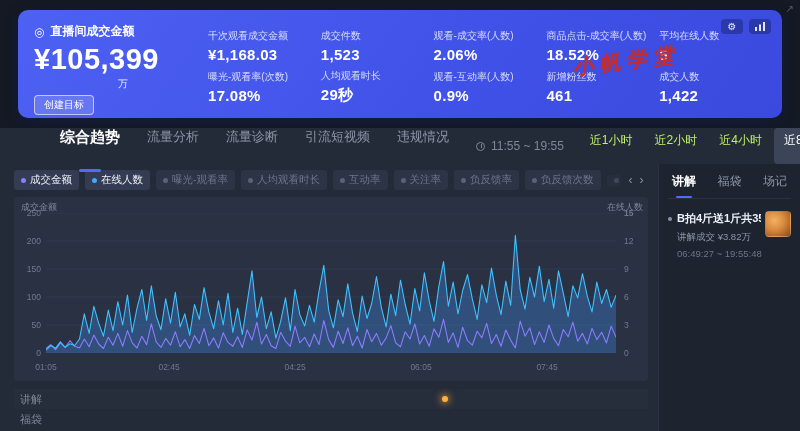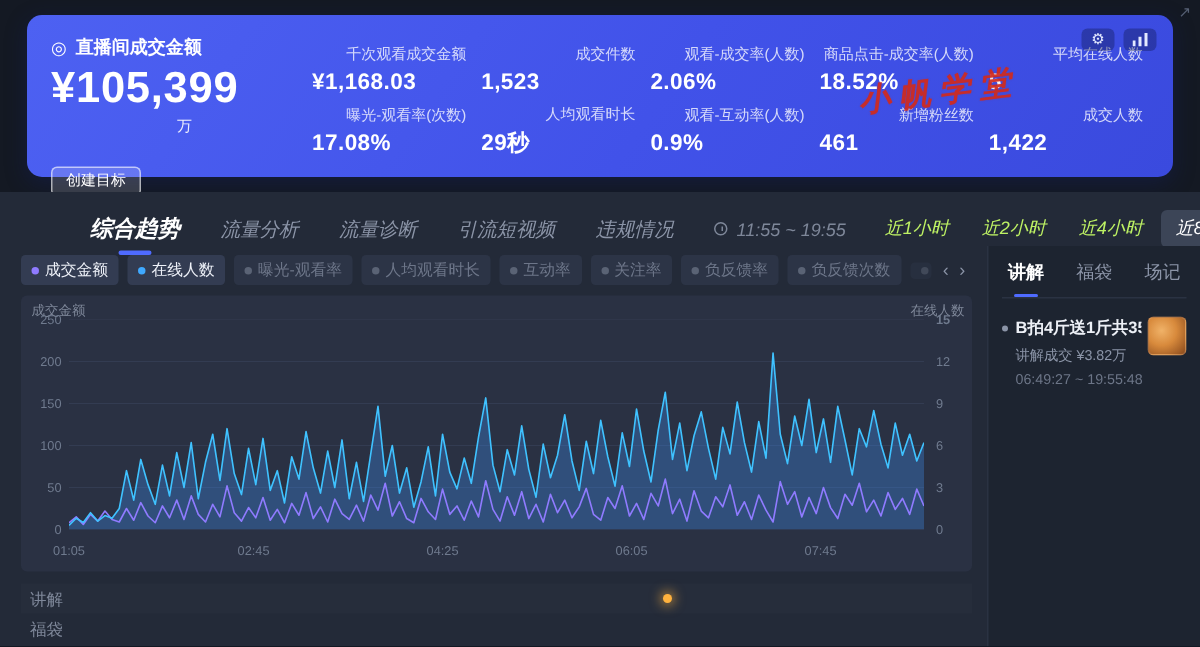--- a/index.html
+++ b/index.html
@@ -9,43 +9,43 @@
   
   .top{position:relative;height:128px;}
   .blue-panel{position:absolute;left:18px;right:18px;top:10px;height:108px;border-radius:10px;
     background:linear-gradient(125deg,#4d61f2 0%,#4152e9 55%,#3a4ade 100%);
     display:flex;padding:13px 16px 10px 16px;box-shadow:0 4px 14px rgba(20,30,90,.45);}
   .hero{width:160px;display:flex;flex-direction:column;flex-shrink:0;}
   .hero-title{display:flex;align-items:center;gap:6px;font-size:12px;font-weight:700;}
   .hero-title .tgt{font-size:12px;line-height:1;}
   .hero-value{font-size:29px;font-weight:800;letter-spacing:.5px;margin-top:5px;line-height:1;}
   .hero-unit{font-size:10px;opacity:.9;margin:3px 0 0 84px;}
-  .hero-btn{align-self:flex-start;margin-top:20px;font-size:10px;color:#fff;
+  .hero-btn{align-self:flex-start;margin-top:4px;font-size:10px;color:#fff;
     background:rgba(255,255,255,.16);border:1px solid rgba(255,255,255,.6);border-radius:4px;
     padding:2px 9px;line-height:1.4;cursor:pointer;}
   .metrics{flex:1;display:grid;grid-template-columns:repeat(5,1fr);grid-template-rows:1fr 1fr;
     padding:2px 4px 0 14px;column-gap:10px;}
   .metric{display:flex;flex-direction:column;justify-content:center;}
-  .m-label{font-size:10px;color:rgba(255,255,255,.78);margin-bottom:3px;white-space:nowrap;text-align:right;}
+  .m-label{font-size:10px;color:rgba(255,255,255,.78);margin-bottom:3px;white-space:nowrap;}
   .m-value{font-size:15px;font-weight:800;letter-spacing:.3px;}
   .panel-icons{position:absolute;top:9px;right:11px;display:flex;gap:6px;}
   .chip{width:22px;height:15px;border-radius:4px;background:rgba(12,20,70,.35);
     display:flex;align-items:center;justify-content:center;color:#e3e9ff;font-size:10px;cursor:pointer;}
   .chip svg{display:block;}
   .corner-ic{position:absolute;top:3px;right:6px;font-size:10px;color:#566074;}
 
   
   .watermark{position:absolute;left:572px;top:46px;width:120px;color:rgba(208,42,30,.88);
     font-size:21px;font-weight:700;font-style:italic;letter-spacing:6px;transform:rotate(-7deg);
     font-family:"DejaVu Serif","Liberation Serif",serif;text-shadow:0 0 1px rgba(208,42,30,.5);
     pointer-events:none;white-space:nowrap;}
 
   
   .main{position:absolute;top:128px;left:0;right:0;bottom:0;background:#232a38;display:flex;flex-direction:column;}
-  .tabbar{height:36px;display:flex;align-items:center;padding:13px 12px 0 60px;flex-shrink:0;font-style:italic;}
+  .tabbar{height:36px;display:flex;padding:0 12px 0 60px;flex-shrink:0;}
   .tab{font-size:13px;color:#8b94a7;margin-right:27px;cursor:pointer;white-space:nowrap;}
   .tab.active{font-size:15px;color:#fff;font-weight:700;position:relative;}
   .tab.active::after{content:'';position:absolute;left:50%;transform:translateX(-50%);bottom:-8px;
     width:22px;height:3px;border-radius:2px;background:#4f6bff;}
   .time-wrap{margin-left:auto;display:flex;align-items:center;gap:6px;color:#7e8799;font-size:12px;white-space:nowrap;}
   .clock{width:9px;height:9px;border:1px solid #7e8799;border-radius:50%;position:relative;display:inline-block;}
   .clock::after{content:'';position:absolute;left:3.5px;top:1.5px;width:1px;height:3.5px;background:#7e8799;}
   .ranges{display:flex;margin-left:16px;gap:2px;}
   .rbtn{font-size:12px;color:#bef264;padding:4px 10px;border-radius:4px;cursor:pointer;white-space:nowrap;}
   .rbtn.active{background:#3c4557;color:#fff;}

